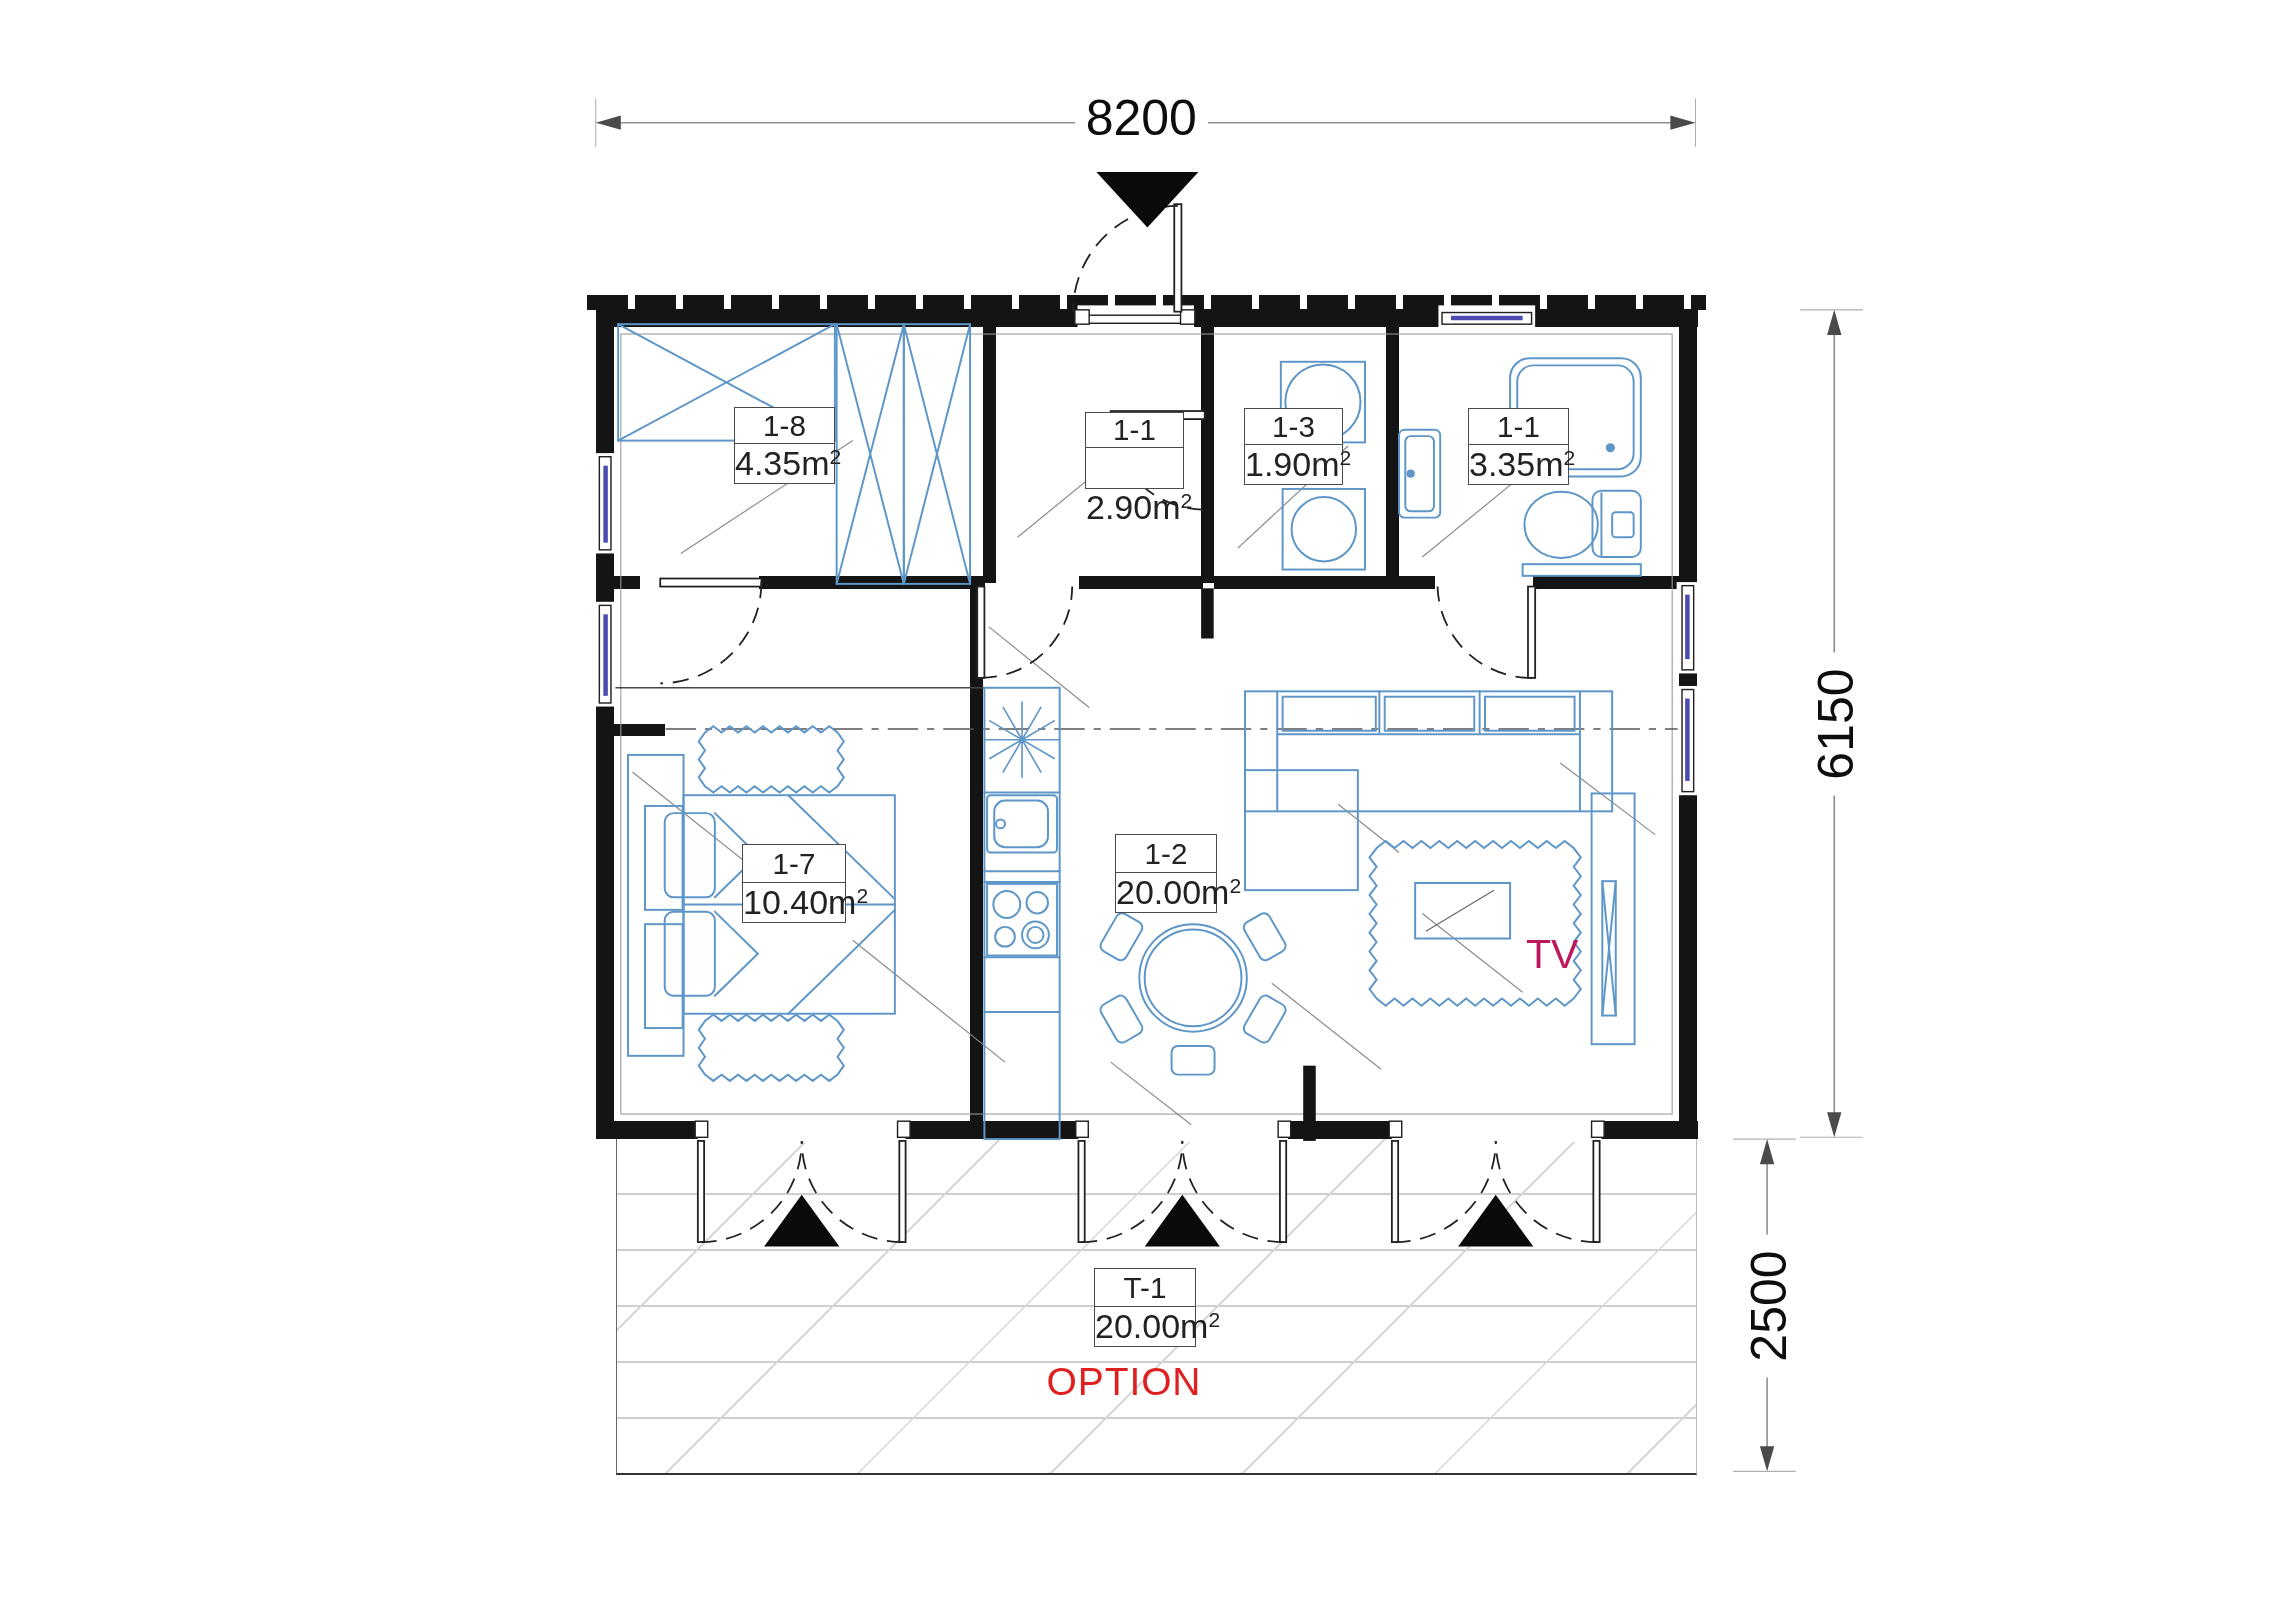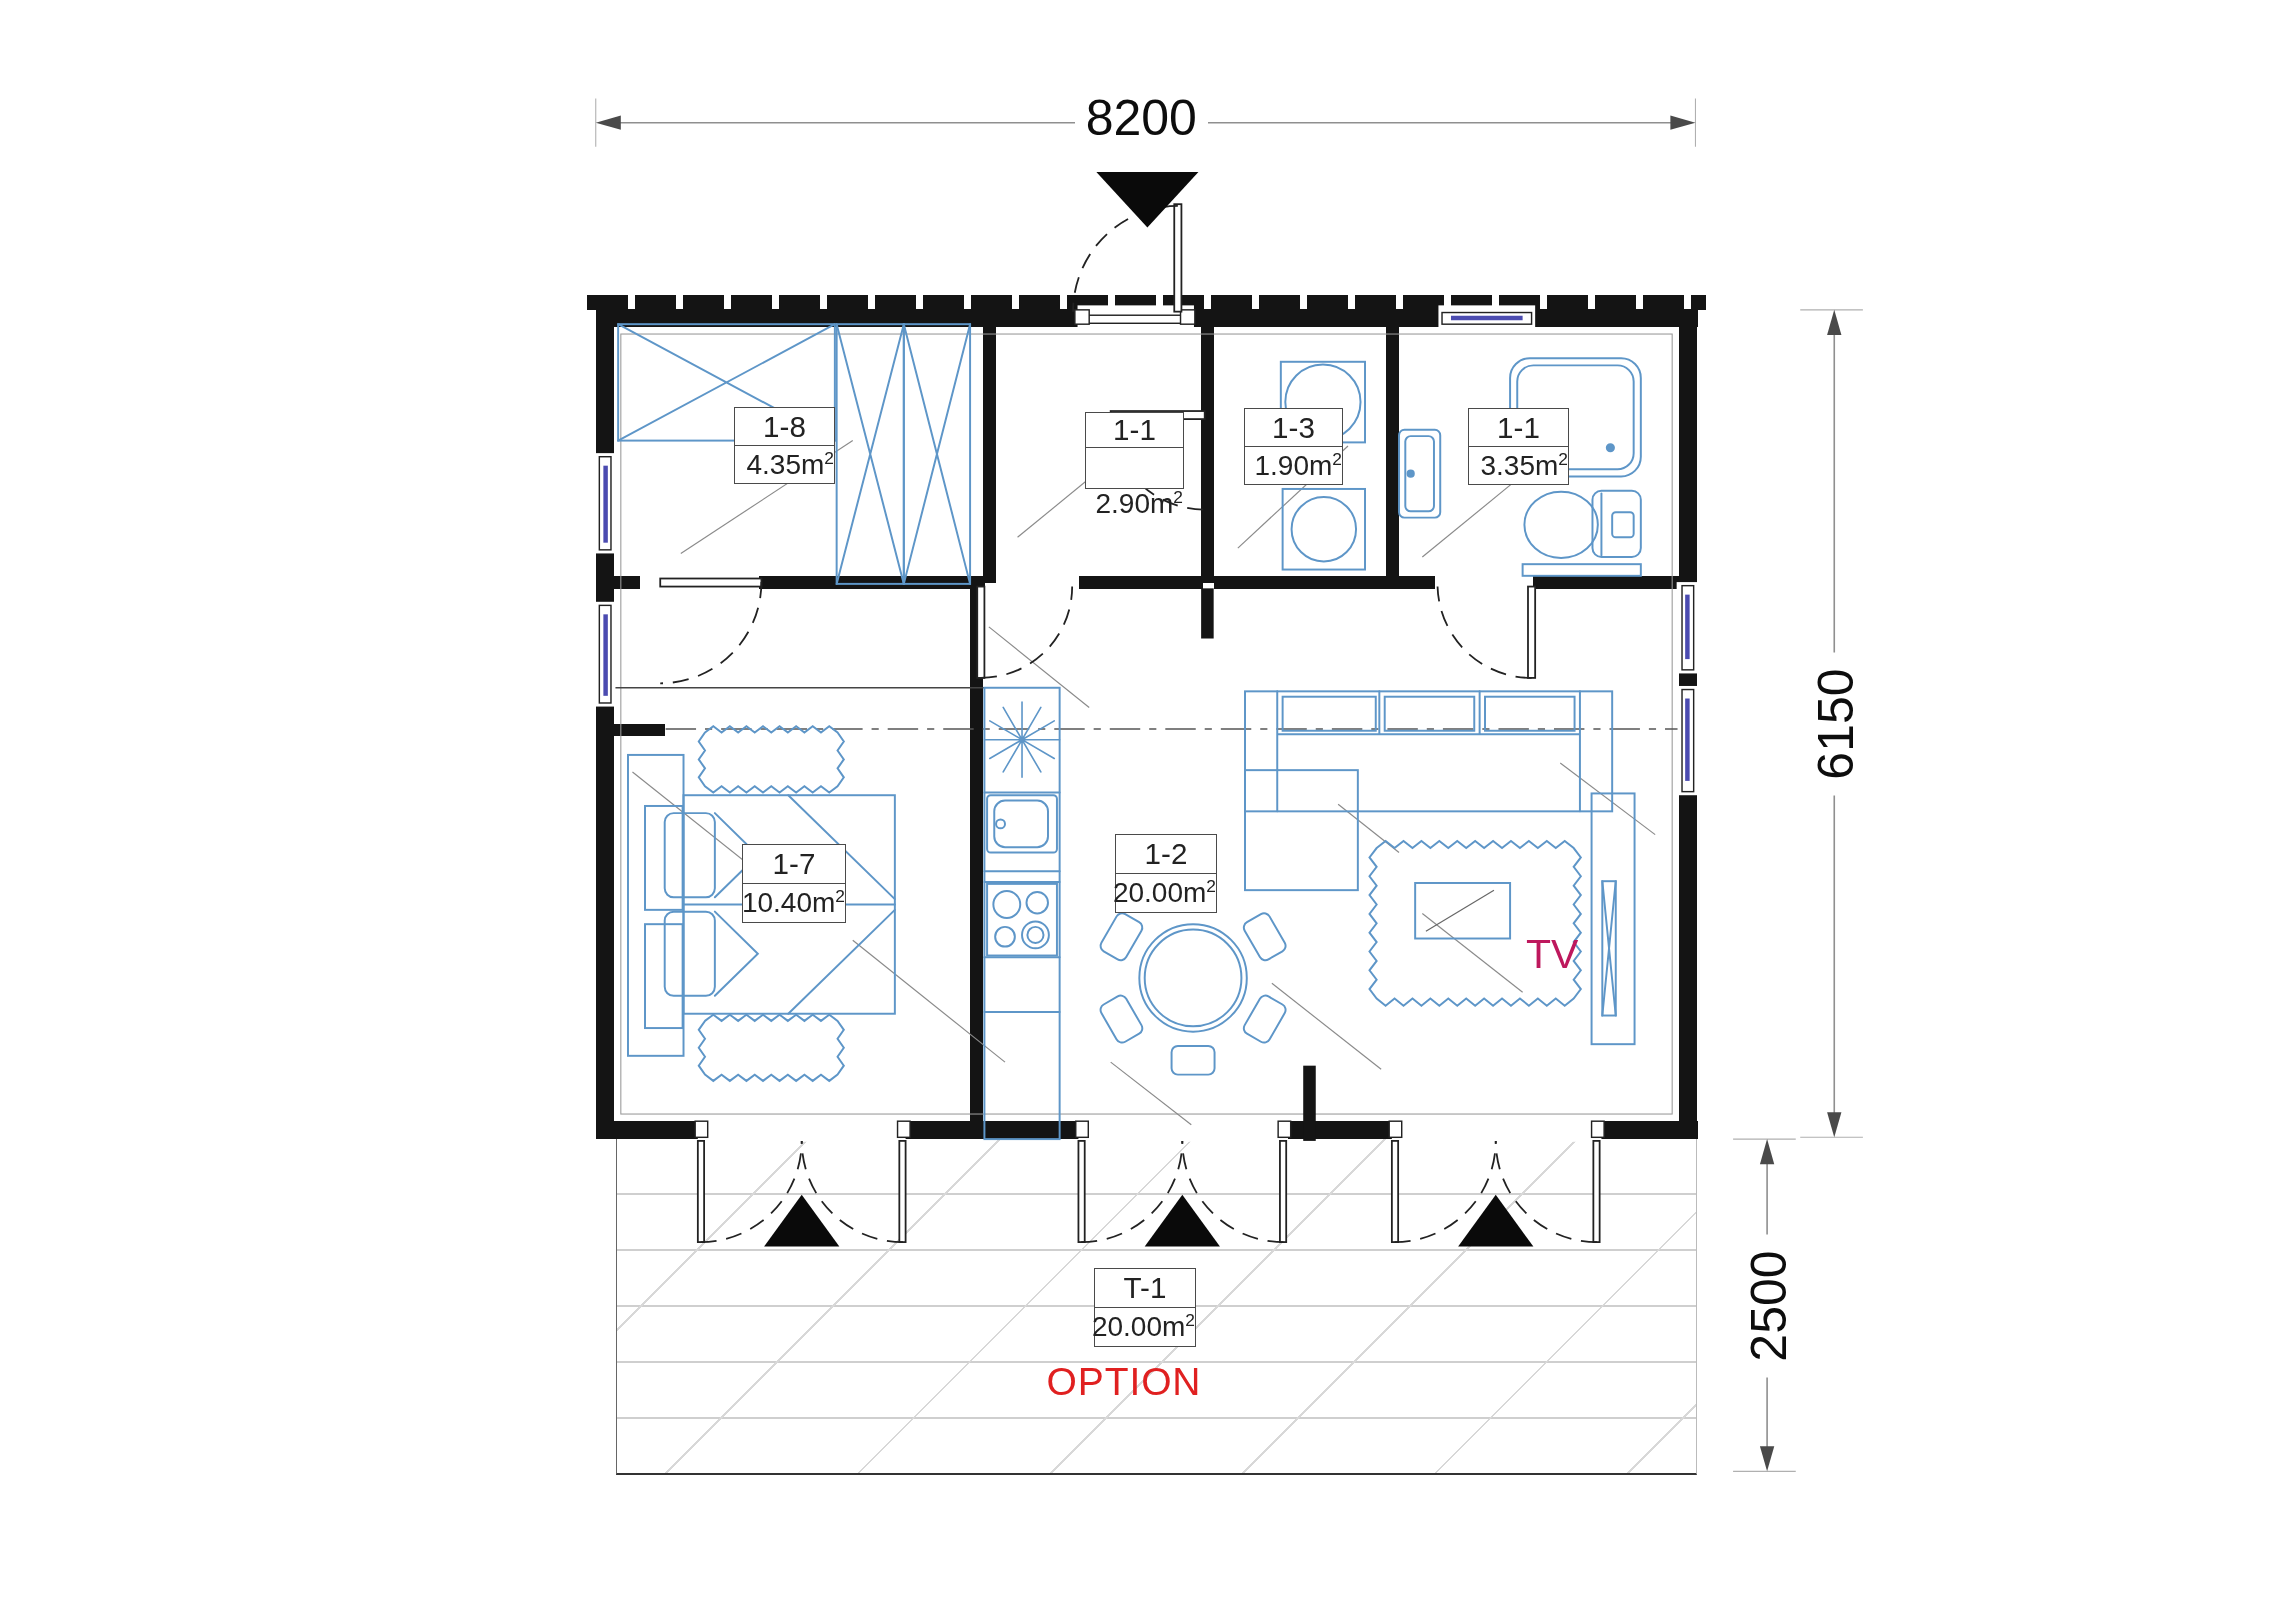--- a/index.html
+++ b/index.html
@@ -11,21 +11,21 @@
   .terrace{position:absolute;left:616px;top:1139px;width:1079px;height:334px;z-index:0;
      border-left:1.8px solid #666;border-right:0.9px solid #bbb;border-bottom:2.7px solid #333;
      background:
        repeating-linear-gradient(135deg, rgba(0,0,0,0) 0 134px, #d8d8d8 134px 136px),
        repeating-linear-gradient(180deg, #ffffff 0 54px, #cfcfcf 54px 56px);}
   svg.plan{position:absolute;left:0;top:0;z-index:3;}
   .tag{position:absolute;background:#ffffff;border:1.8px solid #4a4a4a;display:flex;
        flex-direction:column;z-index:5;color:#222;}
   .tag-name{flex:1;border-bottom:1.8px solid #4a4a4a;display:flex;align-items:center;
        justify-content:center;font-size:29.6px;}
-  .tag-area{flex:1;display:flex;align-items:center;justify-content:flex-end;font-size:28px;}
+  .tag-area{flex:1;display:flex;align-items:center;justify-content:flex-start;font-size:34px;}
   .tag-area sup{font-size:0.62em;margin-top:-12.5px;}
   .dim{position:absolute;font-size:50px;color:#0d0d0d;background:#ffffff;text-align:center;
        z-index:4;padding:0 10.7px;line-height:54px;}
   .dim.rot{transform:rotate(-90deg);transform-origin:center center;padding:0;width:143px;height:54px;}
   .txt-tv{position:absolute;left:1526px;top:931px;font-size:41px;color:#be185d;z-index:6;}
   .txt-option{position:absolute;left:1021px;top:1360px;width:206px;text-align:center;
        font-size:39px;letter-spacing:0.9px;color:#e02020;z-index:6;}
 </style>
 </head>
 <body>

